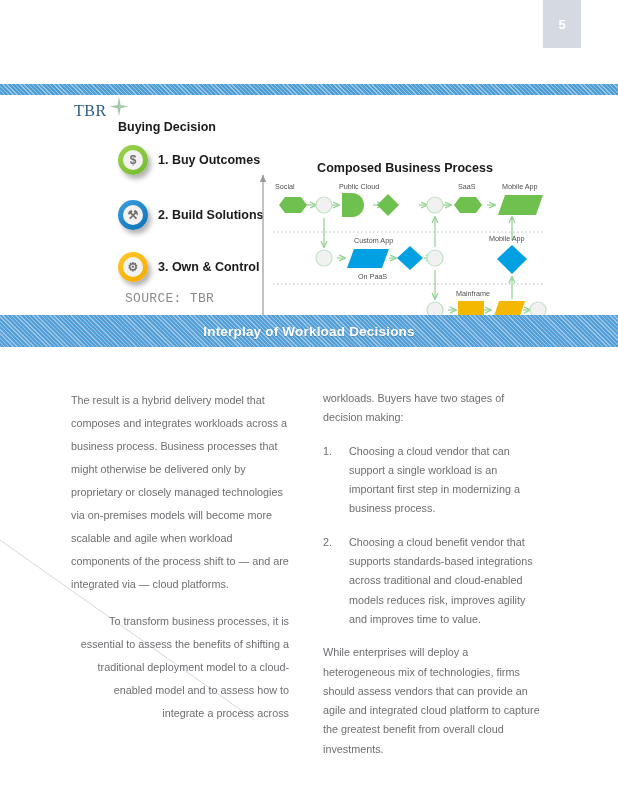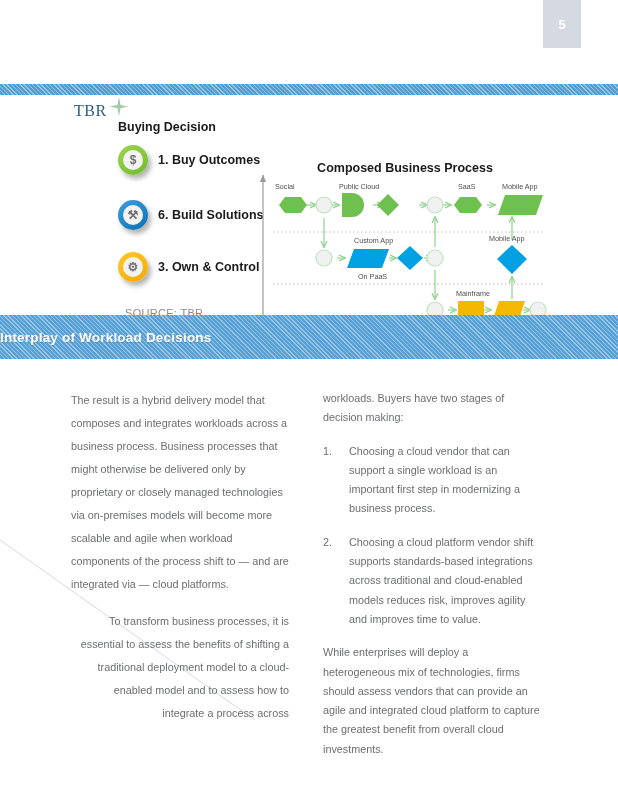--- a/index.html
+++ b/index.html
@@ -51,31 +51,31 @@
         rgba(255,255,255,0) 1px,
         rgba(255,255,255,0) 3px);
   }
   .stripe-top { top: 84px; height: 11px; }
 
   .banner {
     position: absolute;
     left: 0;
     top: 315px;
     width: 618px;
-    height: 44px;
+    height: 32px;
     background-color: #55a0d6;
     background-image:
       repeating-linear-gradient(45deg,
         rgba(255,255,255,0.40) 0px,
         rgba(255,255,255,0.40) 1px,
         rgba(255,255,255,0) 1px,
         rgba(255,255,255,0) 3px);
     display: flex;
     align-items: center;
-    justify-content: flex-start;
+    justify-content: center;
   }
   .banner-title {
     color: #ffffff;
     font-size: 13.5px;
     font-weight: bold;
     letter-spacing: 0.2px;
     text-shadow: 0 1px 1px rgba(0,0,0,0.18);
   }
 
   
@@ -128,24 +128,25 @@
     border-radius: 50%;
     background: #f2f2f2;
     display: flex; align-items: center; justify-content: center;
   }
   .badge-glyph { font-size: 12px; line-height: 1; color: #6e6e6e; font-weight: bold; }
 
   .decision-label { font-size: 12.5px; font-weight: bold; color: #1a1a1a; }
 
   .source-note {
     position: absolute;
-    left: 125px; top: 212px;
-    font-size: 11px;
+    left: 125px; top: 196px;
+    font-size: 13px;
     letter-spacing: 0.3px;
     color: #8a8a8a;
+    font-family: Liberation Mono, monospace;
   }
 
   
   .diagram { position: absolute; left: 255px; top: 10px; width: 300px; height: 200px; margin-top: 48px; }
   .diagram-title {
     position: absolute; left: 0; top: 8px; width: 300px;
     text-align: center;
     font-size: 12.5px; font-weight: bold; color: #1a1a1a;
   }
   .diagram-xlabel {
@@ -249,21 +250,21 @@
       </div>
       <div class="decision-label">1. Buy Outcomes</div>
     </div>
 
     <div class="decision-row r2">
       <div class="badge badge-blue">
         <div class="badge-inner">
           <span class="badge-glyph">⚒</span>
         </div>
       </div>
-      <div class="decision-label">6. Build Solutions</div>
+      <div class="decision-label">2. Build Solutions</div>
     </div>
 
     <div class="decision-row r3">
       <div class="badge badge-amber">
         <div class="badge-inner">
           <span class="badge-glyph">⚙</span>
         </div>
       </div>
       <div class="decision-label">3. Own &amp; Control</div>
     </div>
@@ -376,21 +377,21 @@
   <div class="col-right">
     <p>workloads. Buyers have two stages of decision making:</p>
 
     <ul class="numlist">
       <li>
         <span class="marker">1.</span>
         <span>Choosing a cloud vendor that can support a single workload is an important first step in modernizing a business process.</span>
       </li>
       <li>
         <span class="marker">2.</span>
-        <span>Choosing a cloud platform vendor shift supports standards-based integrations across traditional and cloud-enabled models reduces risk, improves agility and improves time to value.</span>
+        <span>Choosing a cloud benefit vendor that supports standards-based integrations across traditional and cloud-enabled models reduces risk, improves agility and improves time to value.</span>
       </li>
     </ul>
 
     <p>While enterprises will deploy a heterogeneous mix of technologies, firms should assess vendors that can provide an agile and integrated cloud platform to capture the greatest benefit from overall cloud investments.</p>
   </div>
 
 
 </div>
 
 </body></html>

